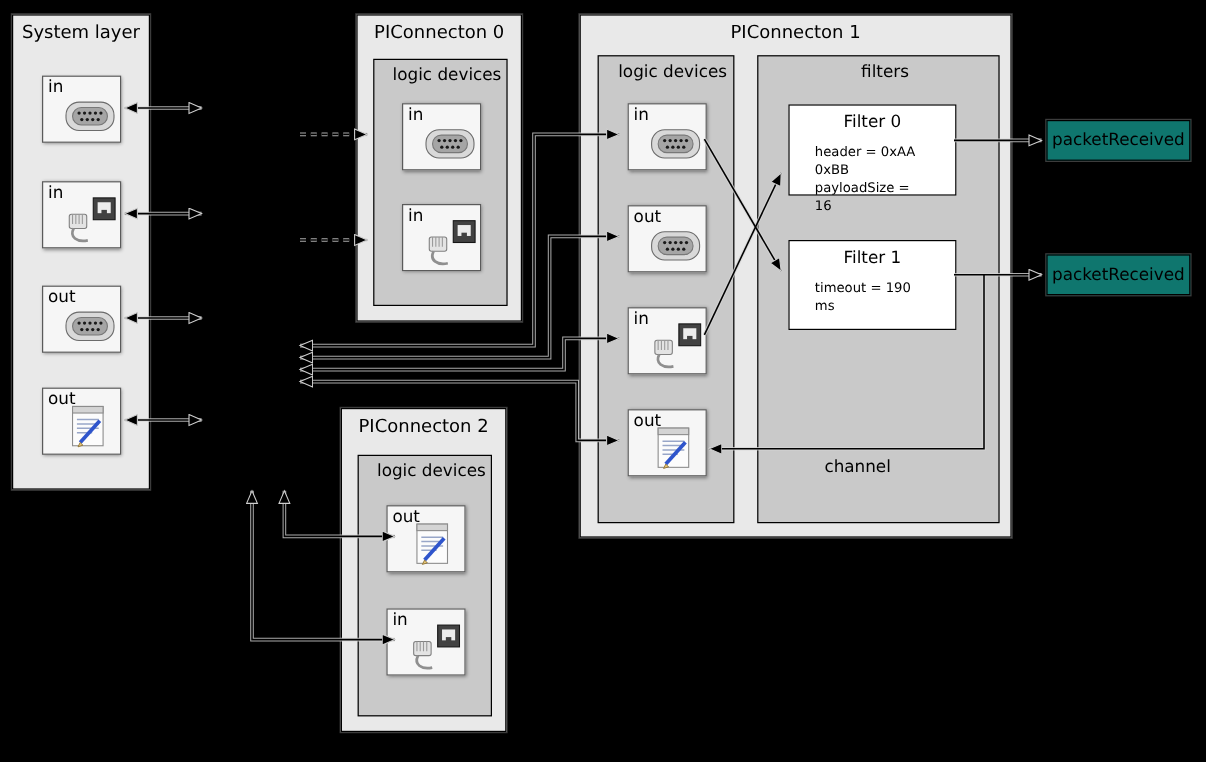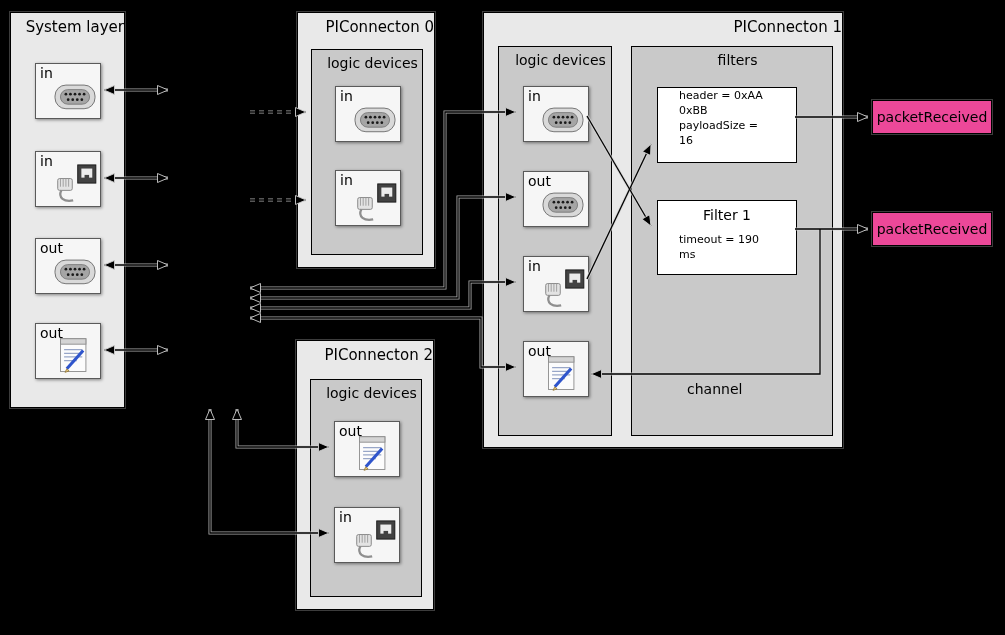--- a/index.html
+++ b/index.html
@@ -1,34 +1,34 @@
 <!DOCTYPE html>
 <html><head>
 <meta charset="utf-8">
 <style>
   *{margin:0;padding:0;box-sizing:border-box;}
   html,body{background:#000;}
   .canvas{position:relative;width:1005px;height:635px;background:#000;
           font-family:"DejaVu Sans","Liberation Sans",sans-serif;color:#000;overflow:hidden;}
   .panel{position:absolute;background:#e9e9e9;border:1px solid #000;box-shadow:0 0 0 1px #3c3c3c;}
-  .panel-title{text-align:right;font-size:15px;padding-top:5px;white-space:nowrap;}
+  .panel-title{text-align:center;font-size:15px;padding-top:5px;white-space:nowrap;}
   .group{position:absolute;background:#c9c9c9;border:1px solid #000;}
   .group-title{text-align:center;font-size:14px;padding-top:5px;white-space:nowrap;padding-left:11px;}
   .device{position:absolute;width:66px;height:56px;background:#f6f6f6;border:1px solid #5a5a5a;
           box-shadow:1px 1px 3px rgba(0,0,0,.45);}
   .dev-label{position:absolute;left:4px;top:1px;font-size:14px;}
   .dev-icon{position:absolute;right:2px;bottom:2px;width:46px;height:40px;}
   .hatch{position:absolute;border:1px solid #000;background-color:#fff;
          background-image:repeating-linear-gradient(135deg,#000 0,#000 1px,transparent 1px,transparent 8px);}
   .filter-box{position:absolute;background:#fff;border:1px solid #000;}
   .filter-title{text-align:center;font-size:14px;padding-top:6px;}
   .filter-line{font-size:11px;line-height:15px;padding:0 21px;}
   .filter-title + .filter-line{margin-top:9px;}
   .channel-label{position:absolute;font-size:14px;margin-top:24px;}
-  .packet-box{position:absolute;width:120px;height:34px;background:#ec4899;border:1px solid #000;
+  .packet-box{position:absolute;width:120px;height:34px;background:#0f766e;border:1px solid #000;
               display:flex;align-items:center;justify-content:center;font-size:14px;box-shadow:0 0 0 1px #3c3c3c;}
   .wires{position:absolute;left:0;top:0;pointer-events:none;}
   .wires .casing path{stroke:#d6d6d6;stroke-width:3;fill:none;opacity:.8;}
   .wires .core path{stroke:#000;stroke-width:1.3;fill:none;}
   .wires path.dashed{stroke-dasharray:5 4;}
 </style>
 </head>
 <body>
 
 <div class="canvas">
@@ -74,21 +74,21 @@
       </div>
       <div class="device" style="left:23px;top:120px">
         <span class="dev-label">in</span>
         <svg class="dev-icon" viewBox="0 0 48 44">
             <use href="#i-ethernet"></use>
           </svg>
       </div>
     </div>
   </div>
 
-  <div class="panel" style="left:296px;top:340px;width:138px;height:270px">
+  <div class="panel" style="left:284px;top:340px;width:138px;height:270px">
     <div class="panel-title">PIConnecton 2</div>
     <div class="group" style="left:13px;top:38px;width:112px;height:218px">
       <div class="group-title">logic devices</div>
       <div class="device" style="left:23px;top:41px">
         <span class="dev-label">out</span>
         <svg class="dev-icon" viewBox="0 0 48 44">
             <use href="#i-document"></use>
           </svg>
       </div>
       <div class="device" style="left:23px;top:127px">
@@ -127,20 +127,21 @@
         <span class="dev-label">out</span>
         <svg class="dev-icon" viewBox="0 0 48 44">
             <use href="#i-document"></use>
           </svg>
       </div>
     </div>
 
     <div class="group" style="left:147px;top:33px;width:202px;height:390px">
       <div class="group-title">filters</div>
       <div class="filter-box" style="left:25px;top:40px;width:140px;height:76px">
+        <div class="filter-title">Filter 0</div>
         <div class="filter-line">header = 0xAA 0xBB</div>
         <div class="filter-line">payloadSize = 16</div>
       </div>
       <div class="filter-box" style="left:25px;top:153px;width:140px;height:75px">
         <div class="filter-title">Filter 1</div>
         <div class="filter-line">timeout = 190 ms</div>
       </div>
       <span class="channel-label" style="left:55px;top:310px">channel</span>
     </div>
   </div>

